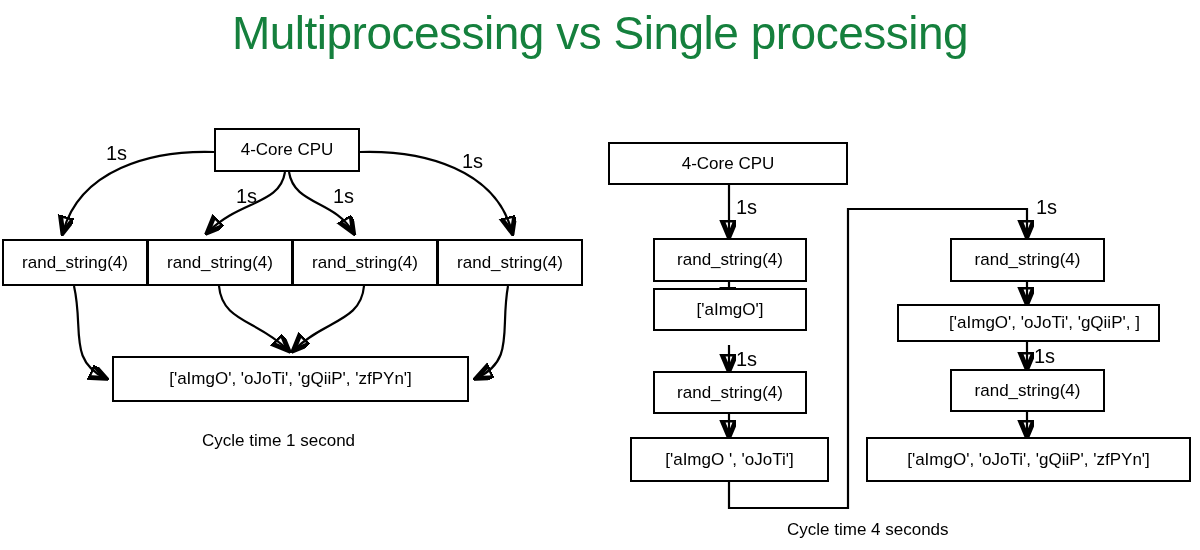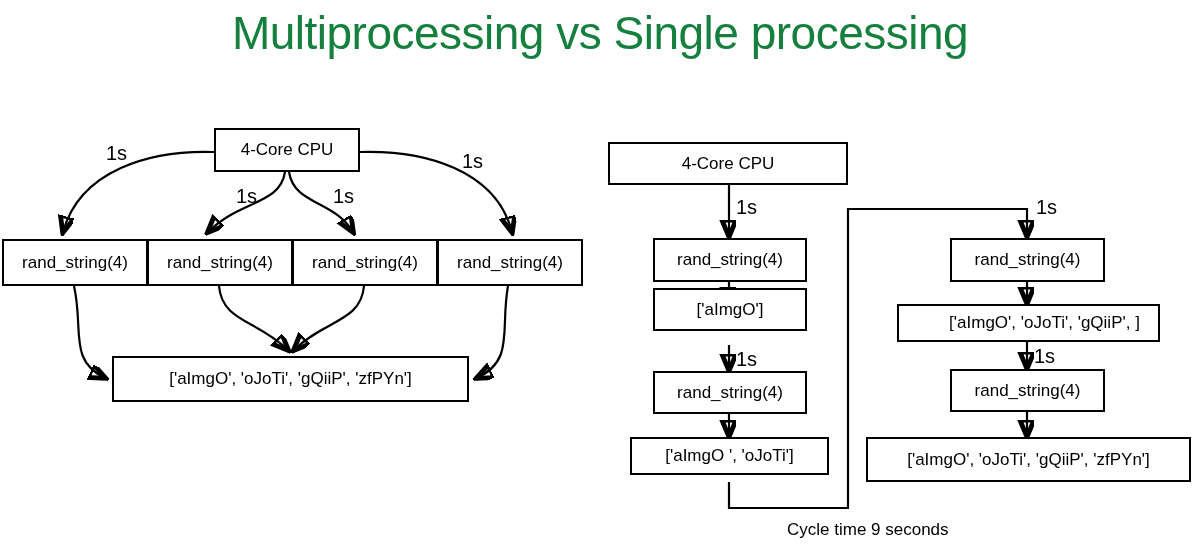--- a/index.html
+++ b/index.html
@@ -146,20 +146,21 @@
     <span>rand_string(4)</span>
   </div>
   <div class="cell" style="left:437px; top:239px; width:146px; height:47px;">
     <span>rand_string(4)</span>
   </div>
 
   <div class="node" style="left:112px; top:356px; width:357px; height:46px;">
     <span>['aImgO', 'oJoTi', 'gQiiP', 'zfPYn']</span>
   </div>
 
+  <div class="caption" style="left:202px; top:431px;">Cycle time 1 second</div>
 
   <div class="node" style="left:608px; top:142px; width:240px; height:43px;">
     <span>4-Core CPU</span>
   </div>
 
   <div class="edge-label" style="left:736px; top:196px;">1s</div>
 
   <div class="node" style="left:653px; top:238px; width:154px; height:44px;">
     <span>rand_string(4)</span>
   </div>
@@ -167,21 +168,21 @@
   <div class="node" style="left:653px; top:288px; width:154px; height:43px;">
     <span>['aImgO']</span>
   </div>
 
   <div class="edge-label" style="left:736px; top:348px;">1s</div>
 
   <div class="node" style="left:653px; top:371px; width:154px; height:43px;">
     <span>rand_string(4)</span>
   </div>
 
-  <div class="node" style="left:630px; top:437px; width:199px; height:38px;">
+  <div class="node" style="left:630px; top:437px; width:199px; height:45px;">
     <span>['aImgO ', 'oJoTi']</span>
   </div>
 
   <div class="edge-label" style="left:1036px; top:196px;">1s</div>
 
   <div class="node" style="left:950px; top:238px; width:155px; height:44px;">
     <span>rand_string(4)</span>
   </div>
 
   <div class="node" style="left:897px; top:304px; width:263px; height:38px;padding-left:32px;">
@@ -191,15 +192,15 @@
   <div class="edge-label" style="left:1034px; top:345px;">1s</div>
 
   <div class="node" style="left:950px; top:369px; width:155px; height:43px;">
     <span>rand_string(4)</span>
   </div>
 
   <div class="node" style="left:866px; top:437px; width:325px; height:45px;">
     <span>['aImgO', 'oJoTi', 'gQiiP', 'zfPYn']</span>
   </div>
 
-  <div class="caption" style="left:787px; top:520px;">Cycle time 9 seconds</div>
+  <div class="caption" style="left:787px; top:520px;">Cycle time 4 seconds</div>
 
 </div>
 
 </body></html>

